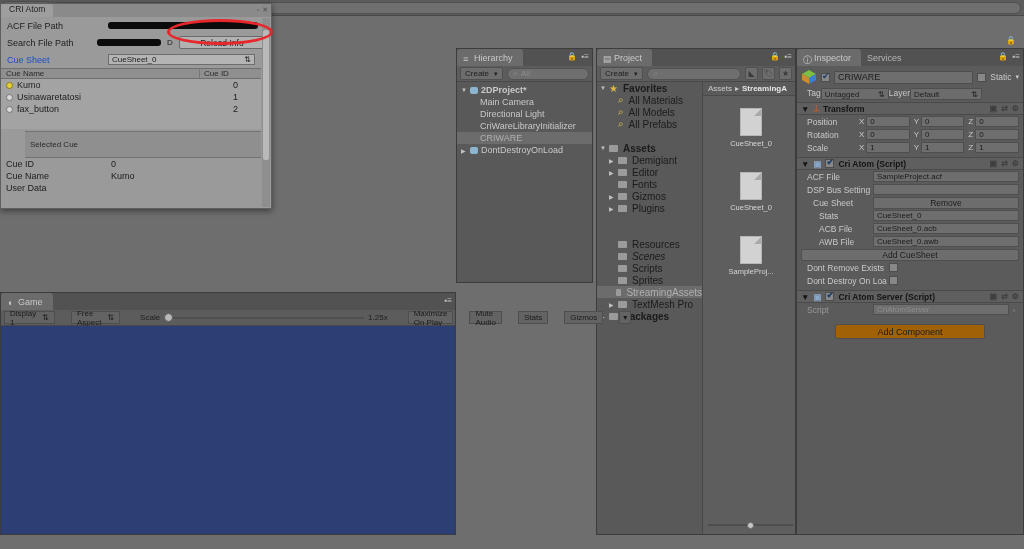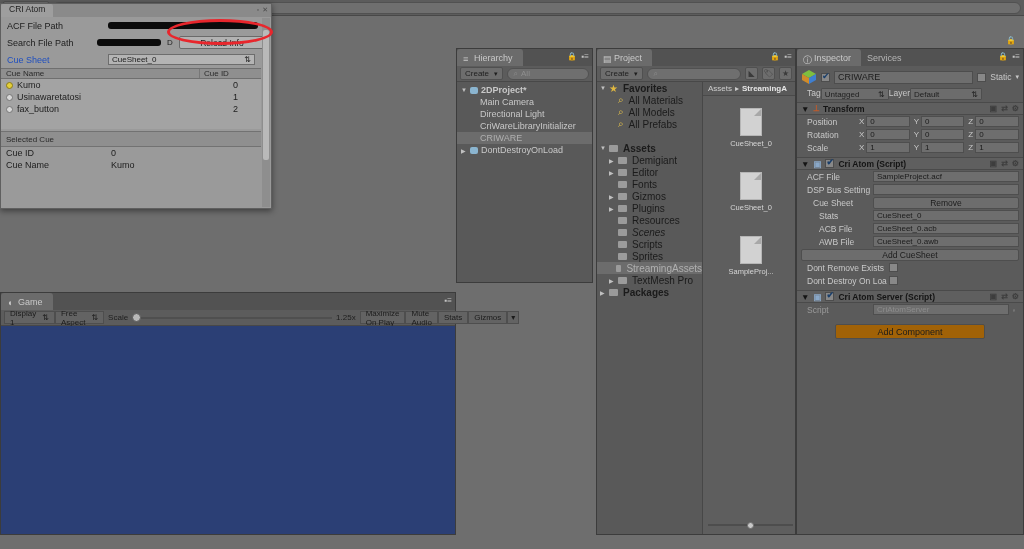--- a/index.html
+++ b/index.html
@@ -190,22 +190,22 @@
   }
   .cue-head { height:11px; background:#8f8f8f; border-top:1px solid #6f6f6f; border-bottom:1px solid #6f6f6f;
               display:flex; align-items:center; font-size:8px; color:#2a2a2a;}
   .cue-head .c1 { flex:1; padding-left:5px;}
   .cue-head .c2 { width:62px; padding-left:4px; border-left:1px solid #777;}
   .cue-row { height:12px; display:flex; align-items:center; font-size:9px; color:#1d1d1d; background:#a3a3a3;}
   .cue-row .c1 { flex:1; padding-left:5px; display:flex; align-items:center; gap:4px;}
   .cue-row .c2 { width:62px; padding-left:34px;}
   .radio { width:7px; height:7px; border-radius:50%; background:#d8d8d8; border:1px solid #777; }
   .radio.sel { background:#e3cf3a; border-color:#8a7a18; }
-  .sel-head { height:16px; background:#8f8f8f; border-top:1px solid #727272; border-bottom:1px solid #727272;
-              display:flex; align-items:center; font-size:8px; color:#2a2a2a; padding-left:5px;}
+  .sel-head { height:27px; background:#8f8f8f; border-top:1px solid #727272; border-bottom:1px solid #727272;
+              display:flex; align-items:center; font-size:8px; color:#2a2a2a; padding-left:5px;margin-left:24px;}
   .sel-row { height:12px; display:flex; align-items:center; font-size:9px; color:#1d1d1d; padding-left:5px;}
   .sel-row .k { width:105px; }
   .cri-scroll { position:absolute; right:1px; top:14px; width:8px; bottom:1px; background:#8e8e8e;}
   .cri-thumb { position:absolute; left:1px; top:12px; width:6px; height:130px; background:#b9b9b9; border-radius:2px;}
 
   
   .annot { position:absolute; left:166px; top:15px; width:106px; height:26px;
            border:3.5px solid #e8262c; border-radius:50%; pointer-events:none; }
 </style>
 </head>
@@ -407,21 +407,21 @@
           <div class="trow" style="padding-left: 12px;">
             <span class="arrow">▶</span>
             <span class="fold"></span>
             <span style="margin-left: 3px;">Gizmos</span>
           </div>
           <div class="trow" style="padding-left: 12px;">
             <span class="arrow">▶</span>
             <span class="fold"></span>
             <span style="margin-left: 3px;">Plugins</span>
           </div>
-          <div class="trow" style="padding-left: 12px;">
+          <div class="trow" style="padding-left: 12px; margin-top: 24px;">
             <span class="arrow"></span>
             <span class="fold"></span>
             <span style="margin-left: 3px;">Resources</span>
           </div>
           <div class="trow" style="padding-left: 12px; font-style: italic;">
             <span class="arrow"></span>
             <span class="fold"></span>
             <span style="margin-left: 3px;">Scenes</span>
           </div>
           <div class="trow" style="padding-left: 12px;">
@@ -657,21 +657,21 @@
   <div class="panel" id="gamepanel">
     <div class="panel-tabbar">
       <div class="ptab">
         <span class="dot">◖</span>
         <span>Game</span>
       </div>
       <div class="tabbar-right">
         <span>▪≡</span>
       </div>
     </div>
-    <div class="toolrow" style="gap:0">
+    <div class="toolrow" style="gap:16px">
       <div class="gt-btn" style="width:78px;justify-content:space-between">
         <span>Display 1</span>
         <span>⇅</span>
       </div>
       <div class="gt-btn" style="width:110px;justify-content:space-between">
         <span>Free Aspect</span>
         <span>⇅</span>
       </div>
       <div class="scale-wrap">
         <span>Scale</span>
@@ -753,20 +753,24 @@
     <div class="sel-head" style="margin-right:10px;margin-top:2px">Selected Cue</div>
     <div id="selected-cue" style="margin-right:10px;">
         <div class="sel-row">
           <span class="k">Cue ID</span>
           <span>0</span>
         </div>
         <div class="sel-row">
           <span class="k">Cue Name</span>
           <span>Kumo</span>
         </div>
+        <div class="sel-row">
+          <span class="k">User Data</span>
+          <span></span>
+        </div>
       </div>
 
     <div class="cri-scroll">
       <div class="cri-thumb"></div>
     </div>
 
     <div class="annot"></div>
   </div>
 
 </div>

